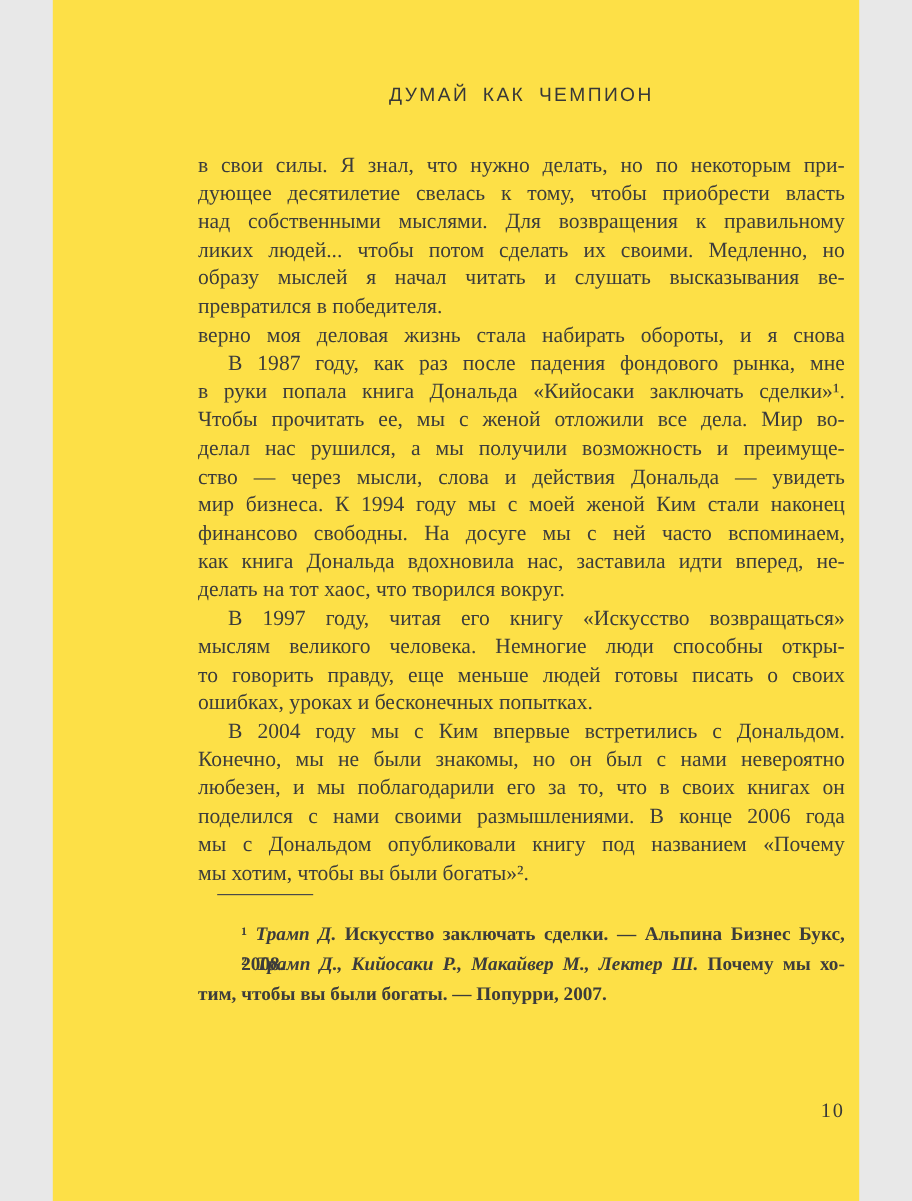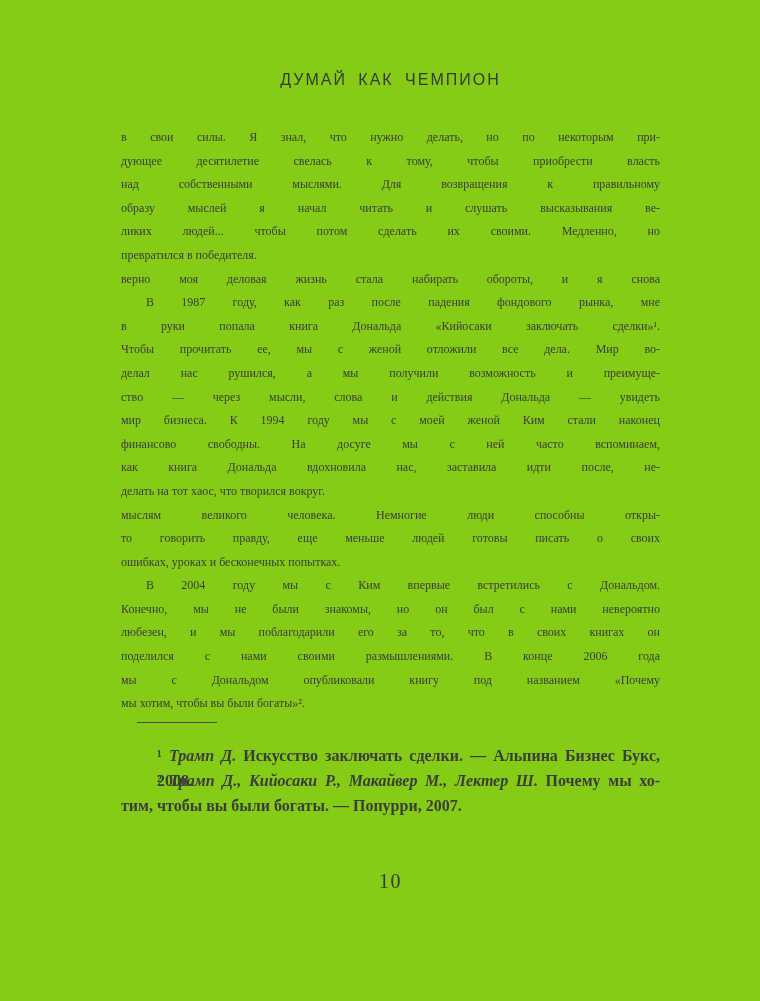--- a/index.html
+++ b/index.html
@@ -2,23 +2,23 @@
 <html><head>
 <meta charset="utf-8">
 <style>
   * { margin: 0; padding: 0; box-sizing: border-box; }
   html, body { background: #e8e8e8; }
   body {
     font-family: "Liberation Serif", "DejaVu Serif", serif;
   }
   .page {
     position: relative;
-    width: 760px;
+    width: 672px;
     height: 1001px;
-    background: #84cc16;
+    background: #fde047;
     color: #3c3c3c;
     margin: 0 auto;
     overflow: hidden;
   }
   .running-head {
     position: absolute;
     top: 71px;
     left: 121px;
     width: 539px;
     text-align: center;
@@ -29,21 +29,21 @@
     color: #383838;
   }
   .column {
     position: absolute;
     left: 121px;
     top: 126px;
     width: 539px;
   }
   .paragraph { margin: 0; }
   .line {
-    font-size: 12px;
+    font-size: 18px;
     line-height: 23.6px;
     height: 23.6px;
     text-align: justify;
     text-align-last: justify;
     color: #3c3c3c;
   }
   .line.plast { text-align-last: left; }
   .line.indent { padding-left: 25px; }
   .fn-sep {
     margin-top: 6px;
@@ -59,58 +59,59 @@
     height: 25px;
     text-align: justify;
     text-align-last: justify;
     color: #3c3c3c;
   }
   .fn-line.plast { text-align-last: left; }
   .fn-line.fn-first { padding-left: 36px; }
   .it { font-style: italic; }
   .page-number {
     position: absolute;
-    top: 870px;
+    top: 916px;
     left: 121px;
     width: 539px;
-    text-align: center;
-    font-size: 20px;
+    text-align: right;
+    font-size: 17px;
     letter-spacing: 1.5px;
     color: #383838;
   }
 </style>
 </head>
 <body>
 
 <div class="page">
   <div class="running-head">ДУМАЙ КАК ЧЕМПИОН</div>
 
   <div class="column">
     <div>
         <div class="paragraph">
           <div class="line">в свои силы. Я знал, что нужно делать, но по некоторым при-</div>
           <div class="line">дующее десятилетие свелась к тому, чтобы приобрести власть</div>
           <div class="line">над собственными мыслями. Для возвращения к правильному</div>
+          <div class="line">ликих людей... чтобы потом сделать их своими. Медленно, но</div>
           <div class="line">образу мыслей я начал читать и слушать высказывания ве-</div>
-          <div class="line">ликих людей... чтобы потом сделать их своими. Медленно, но</div>
           <div class="line plast">превратился в победителя.</div>
           <div class="line">верно моя деловая жизнь стала набирать обороты, и я снова</div>
         </div>
         <div class="paragraph">
           <div class="line indent">В 1987 году, как раз после падения фондового рынка, мне</div>
           <div class="line">в руки попала книга Дональда «Кийосаки заключать сделки»¹.</div>
           <div class="line">Чтобы прочитать ее, мы с женой отложили все дела. Мир во-</div>
           <div class="line">делал нас рушился, а мы получили возможность и преимуще-</div>
           <div class="line">ство — через мысли, слова и действия Дональда — увидеть</div>
           <div class="line">мир бизнеса. К 1994 году мы с моей женой Ким стали наконец</div>
           <div class="line">финансово свободны. На досуге мы с ней часто вспоминаем,</div>
-          <div class="line">как книга Дональда вдохновила нас, заставила идти после, не-</div>
+          <div class="line">как книга Дональда вдохновила нас, заставила идти вперед, не-</div>
           <div class="line plast">делать на тот хаос, что творился вокруг.</div>
         </div>
         <div class="paragraph">
+          <div class="line indent">В 1997 году, читая его книгу «Искусство возвращаться»</div>
           <div class="line">мыслям великого человека. Немногие люди способны откры-</div>
           <div class="line">то говорить правду, еще меньше людей готовы писать о своих</div>
           <div class="line plast">ошибках, уроках и бесконечных попытках.</div>
         </div>
         <div class="paragraph">
           <div class="line indent">В 2004 году мы с Ким впервые встретились с Дональдом.</div>
           <div class="line">Конечно, мы не были знакомы, но он был с нами невероятно</div>
           <div class="line">любезен, и мы поблагодарили его за то, что в своих книгах он</div>
           <div class="line">поделился с нами своими размышлениями. В конце 2006 года</div>
           <div class="line">мы с Дональдом опубликовали книгу под названием «Почему</div>

